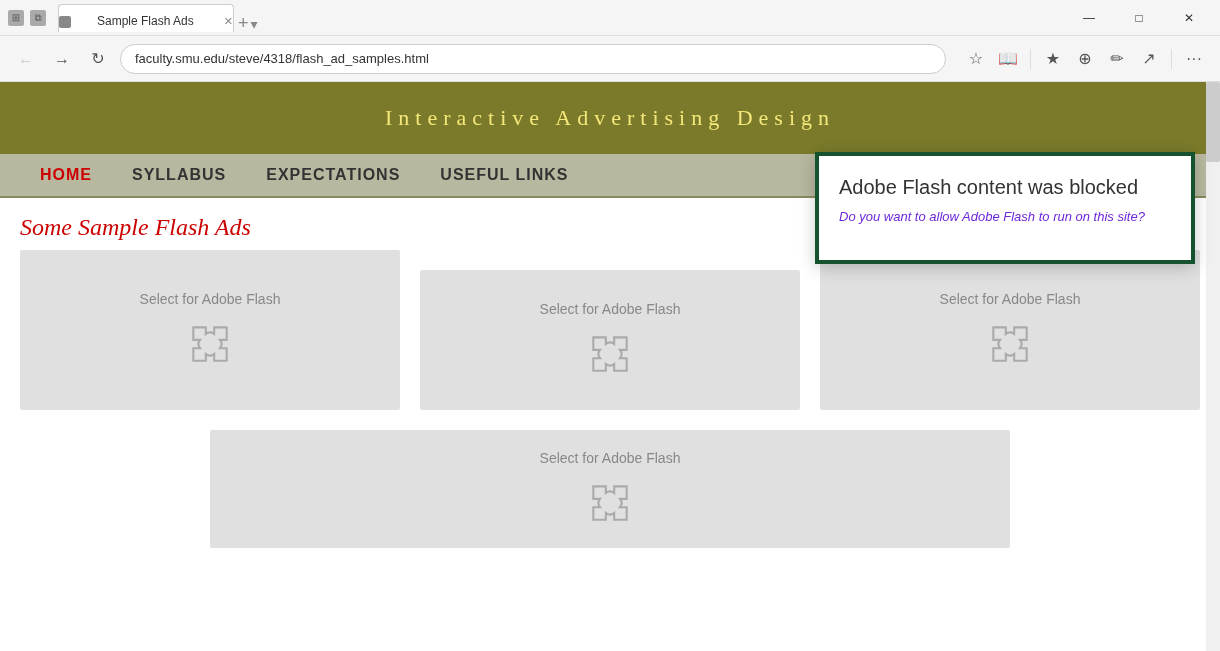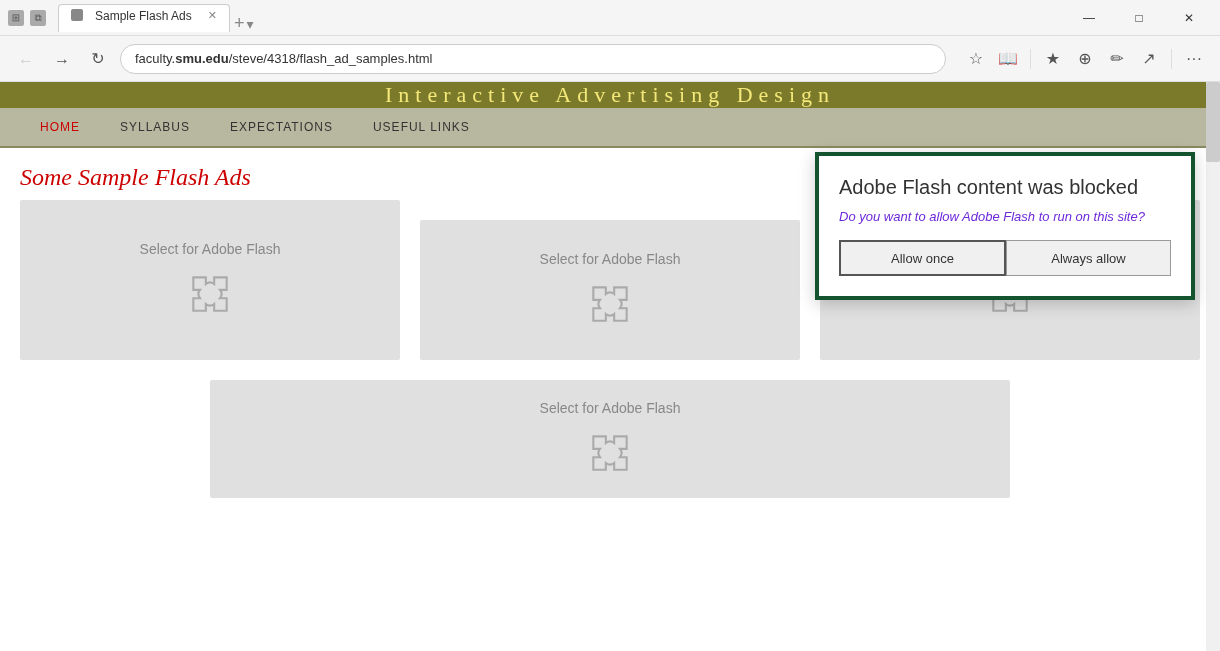--- a/index.html
+++ b/index.html
@@ -18,26 +18,26 @@
       gap: 4px;
     }
     .title-bar-icons { display: flex; gap: 6px; align-items: center; }
     .title-bar-icon { width: 16px; height: 16px; background: #aaa; border-radius: 2px; display: flex; align-items: center; justify-content: center; font-size: 10px; color: #555; }
     .tab-bar { display: flex; align-items: flex-end; flex: 1; margin-left: 8px; }
     .tab {
       background: #fff;
       border: 1px solid #ccc;
       border-bottom: none;
       border-radius: 4px 4px 0 0;
-      padding: 4px 12px;
+      padding: 4px 0;
       font-size: 12px;
       color: #333;
       display: flex;
-      align-items: flex-start;
-      gap: 12px;
+      align-items: flex-end;
+      gap: 26px;
       height: 28px;
       max-width: 200px;
     }
     .tab-favicon { width: 12px; height: 12px; background: #888; border-radius: 2px; }
     .tab-close { font-size: 11px; color: #888; cursor: pointer; margin-left: 4px; }
     .new-tab { font-size: 18px; color: #888; margin-left: 4px; cursor: pointer; line-height: 1; }
     .tab-dropdown { font-size: 14px; color: #888; cursor: pointer; margin-left: 2px; }
     .window-controls { display: flex; gap: 4px; margin-left: auto; }
     .win-btn { width: 46px; height: 30px; display: flex; align-items: center; justify-content: center; font-size: 12px; color: #333; cursor: pointer; }
 
@@ -59,49 +59,49 @@
       border: 1px solid #ccc;
       border-radius: 15px;
       padding: 0 14px;
       font-size: 13px;
       color: #333;
       background: #fff;
       display: flex;
       align-items: center;
     }
     .url-text { font-size: 13px; color: #333; }
-    .url-domain { font-weight: 700; text-align: right; }
+    .url-domain { font-weight: 400; text-align: right; }
     .toolbar-icons { display: flex; gap: 4px; align-items: center; margin-left: 8px; }
     .toolbar-icon { width: 28px; height: 28px; display: flex; align-items: center; justify-content: center; font-size: 16px; color: #555; cursor: pointer; border-radius: 50%; }
     .toolbar-separator { width: 1px; height: 20px; background: #ddd; margin: 0 4px; }
 
     
     .webpage { flex: 1; overflow: hidden; position: relative; background: #fff; }
 
     .site-header {
       background: #7a7a2a;
       color: #f5e87a;
       text-align: center;
-      padding: 0;
+      padding: 23px;
       font-family: Georgia, serif;
       font-size: 22px;
       letter-spacing: 6px;
       font-weight: normal;
     }
 
     .site-nav {
       background: #b8b8a0;
       display: flex;
       padding: 0 20px;
       border-bottom: 2px solid #8a8a60;
     }
     .nav-item {
       padding: 12px 20px;
-      font-size: 12px;
-      font-weight: normal;
+      font-size: 16px;
+      font-weight: bold;
       color: #333;
       letter-spacing: 1px;
       cursor: pointer;
       text-transform: uppercase;
     }
     .nav-item.active { color: #cc0000; }
 
     .page-content { padding: 16px 20px; background: #fff; }
     .page-title { font-family: Georgia, serif; font-size: 24px; color: #cc0000; font-style: italic; margin-bottom: 9px; }
 
@@ -285,24 +285,20 @@
         <span>Select for Adobe Flash</span>
         <svg style="width:50px;height:50px;" viewBox="0 0 60 60" fill="none" stroke="#aaa" stroke-width="2.5">
           <path d="M10 10 L25 10 L25 18 Q30 14 35 18 L35 10 L50 10 L50 25 L42 25 Q46 30 42 35 L50 35 L50 50 L35 50 L35 42 Q30 46 25 42 L25 50 L10 50 L10 35 L18 35 Q14 30 18 25 L10 25 Z"></path>
         </svg>
       </div>
     </div>
 
     <div class="flash-popup">
       <div class="popup-title">Adobe Flash content was blocked</div>
       <div class="popup-desc">Do you want to allow Adobe Flash to run on this site?</div>
-      <div class="popup-buttons">
-        <button class="popup-btn allow-once">Allow once</button>
-        <button class="popup-btn always-allow">Always allow</button>
-      </div>
     </div>
 
     <div class="scrollbar">
       <div class="scrollbar-thumb"></div>
     </div>
 
   </div>
 </div>
 
 </body></html>

